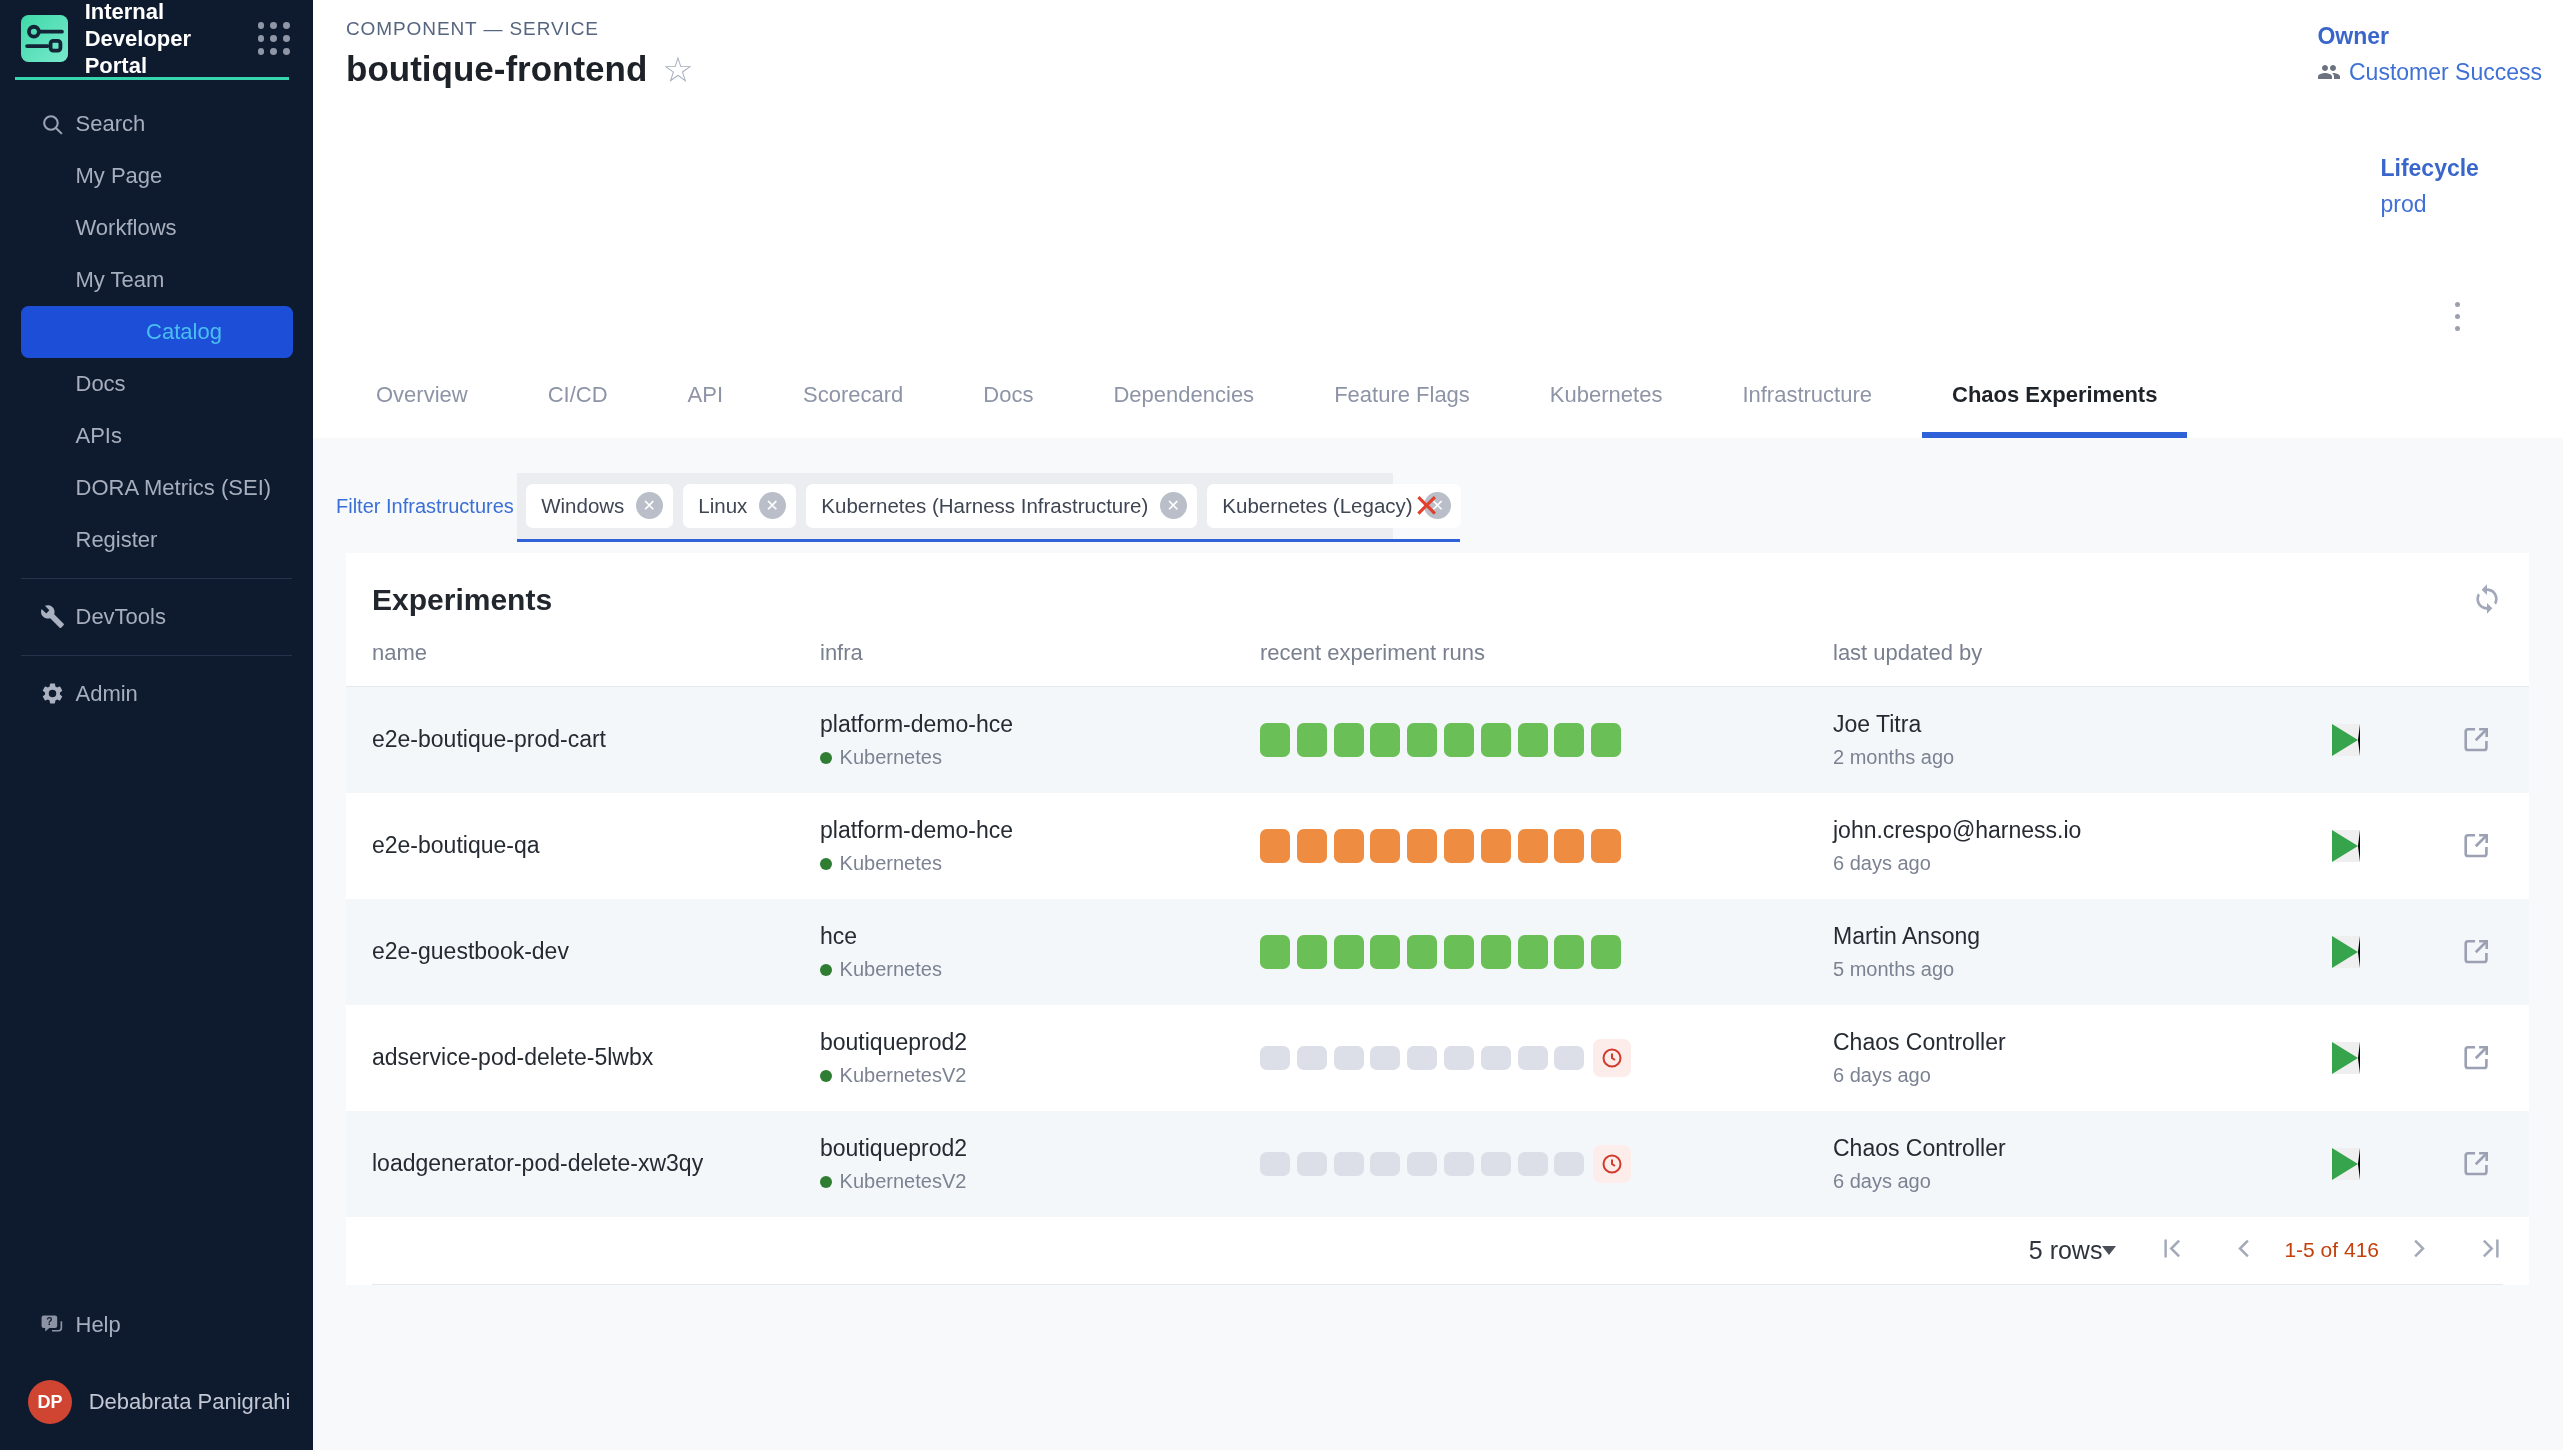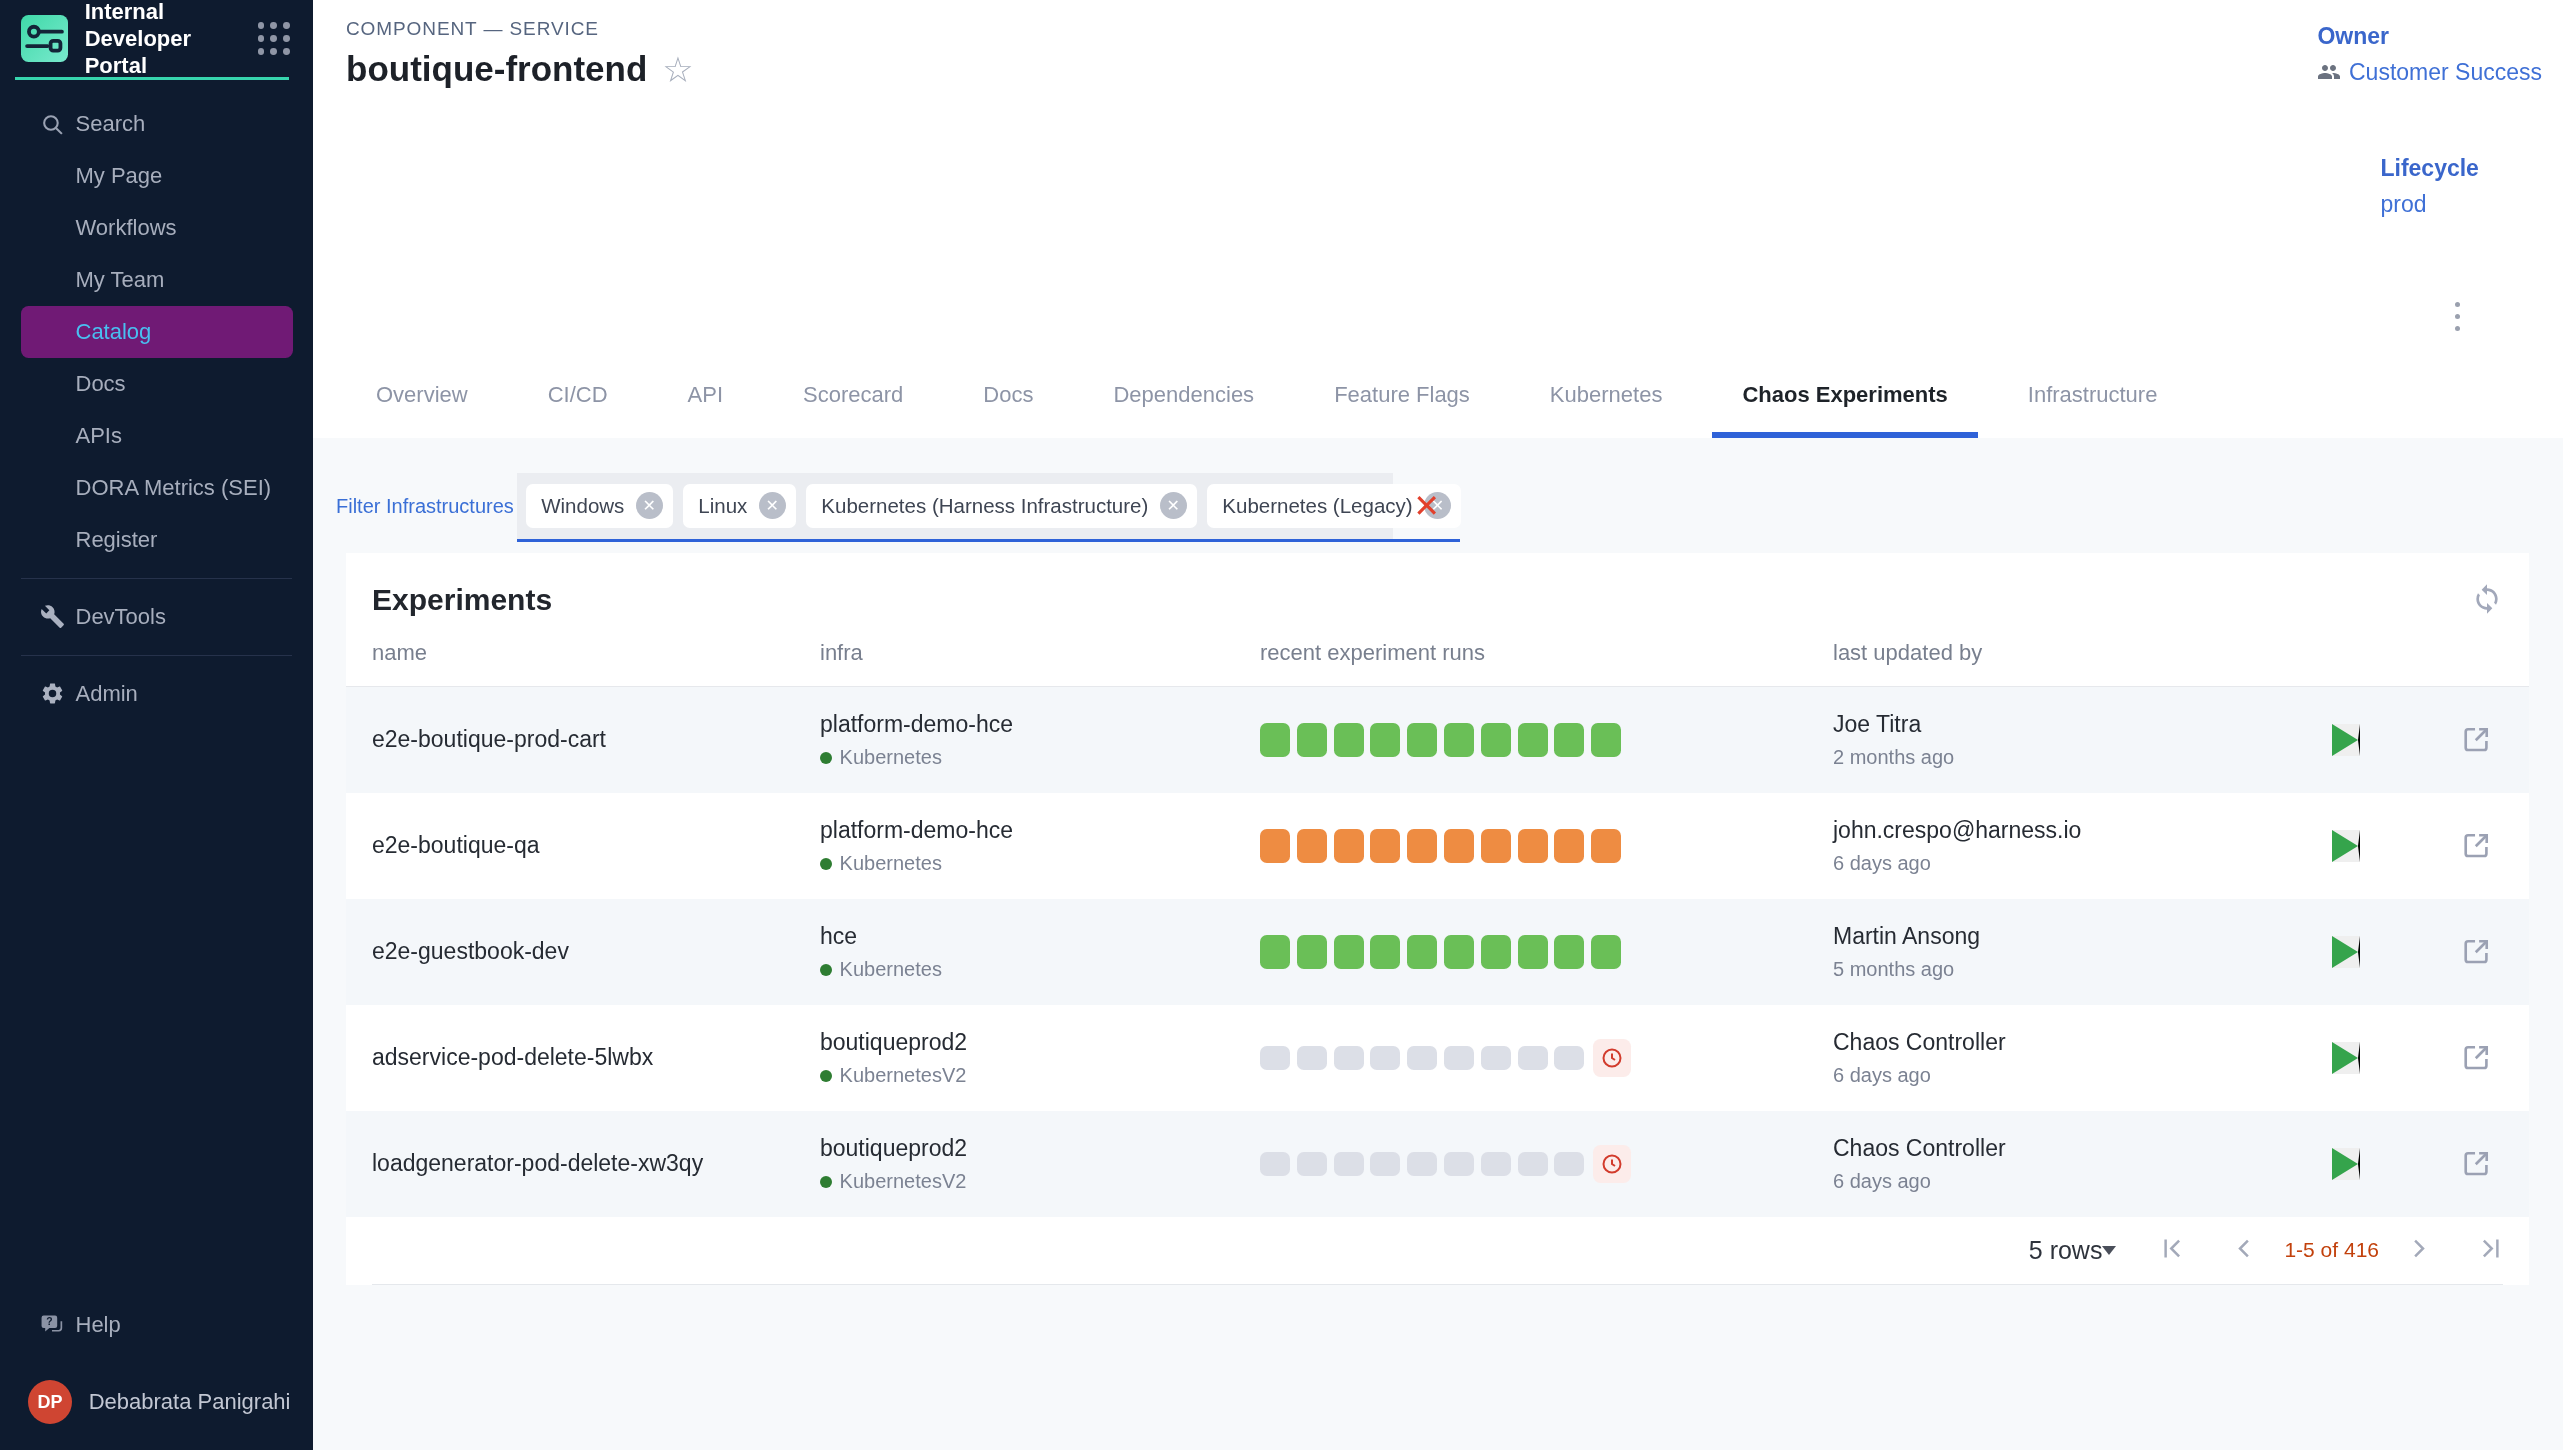--- a/index.html
+++ b/index.html
@@ -11,21 +11,21 @@
   .side-header { height:77px; display:flex; align-items:center; gap:16.7px; padding:0 23px 0 21px; }
   .logo { width:47px; height:47px; flex-shrink:0; }
   .brand-title { font-size:22px; line-height:27px; font-weight:700; color:#ffffff; }
   .dots9 { margin-left:auto; display:grid; grid-template-columns:repeat(3,6.8px); gap:6px; cursor:pointer; }
   .dots9 i { width:6.8px; height:6.8px; border-radius:50%; background:#8f96a6; }
   .teal-line { height:3px; background:#37d5ae; margin:0 24px 18px 15px; }
   .nav { display:flex; flex-direction:column; }
   .nav-item { height:52px; margin:0 20.5px; border-radius:7.6px; display:flex; align-items:center; padding-left:19px; font-size:22px; color:#a7aebd; cursor:pointer; }
   .nav-icon { width:36px; height:26px; display:flex; align-items:center; flex-shrink:0; }
   .nav-icon svg { width:25px; height:25px; }
-  .nav-item.active { background:#701a75; color:#49bff0; }
+  .nav-item.active { background:#1d4ed8; color:#49bff0;justify-content:center; }
   .side-divider { height:0.8px; background:#263platform248; background:#26324b; margin:12px 21px; }
   .side-bottom { margin-top:auto; padding-bottom:15px; }
   .user-row { display:flex; align-items:center; gap:16.7px; padding:29px 0 10.6px 28px; }
   .avatar { width:44px; height:44px; border-radius:50%; background:#cf4532; color:#fff; font-size:18px; font-weight:700; display:flex; align-items:center; justify-content:center; }
   .user-name { font-size:22px; color:#c2c7d3; }
 
   
   .main { flex:1; display:flex; flex-direction:column; min-width:0; background:#ffffff; }
   .page-header { display:flex; align-items:flex-start; padding:18px 21px 0 33px; }
   .breadcrumb { font-size:19px; font-weight:500; letter-spacing:0.9px; color:#56657f; }
@@ -241,22 +241,22 @@
 
   <div class="tabs" id="tabs-row">
       <div class="tab">Overview</div>
       <div class="tab">CI/CD</div>
       <div class="tab">API</div>
       <div class="tab">Scorecard</div>
       <div class="tab">Docs</div>
       <div class="tab">Dependencies</div>
       <div class="tab">Feature Flags</div>
       <div class="tab">Kubernetes</div>
+      <div class="tab">Infrastructure</div>
       <div class="tab active">Chaos Experiments</div>
-      <div class="tab">Infrastructure</div>
     </div>
 
   <div class="content">
     <div class="filter-block">
       <span class="filter-label">Filter Infrastructures</span>
       <div class="filter-field">
         <div class="chips-box" id="chips">
             <span class="chip">
               <span>Windows</span>
               <span class="chip-x">✕</span>

